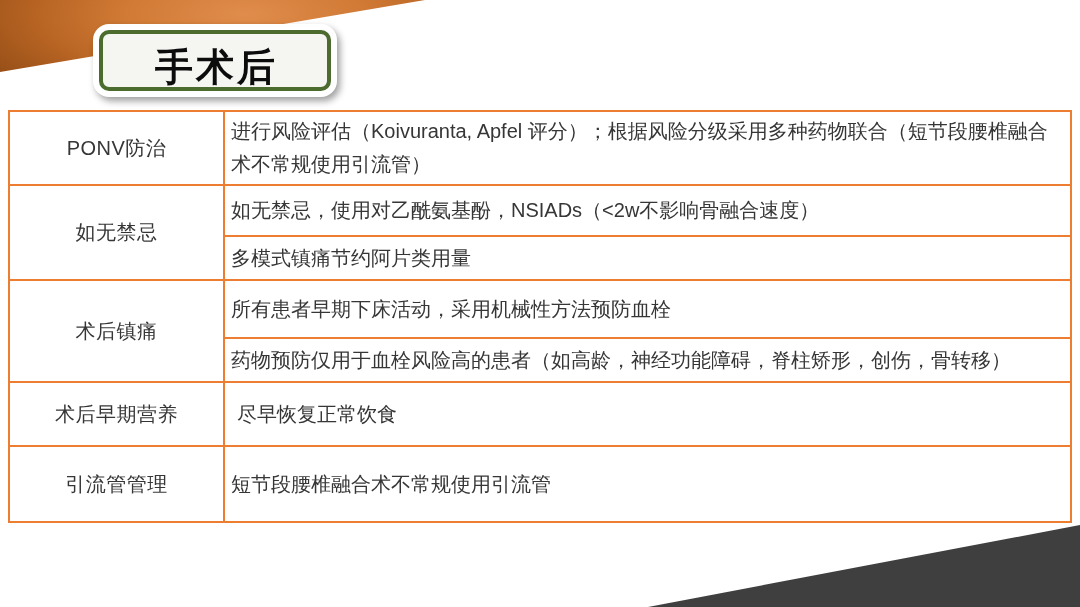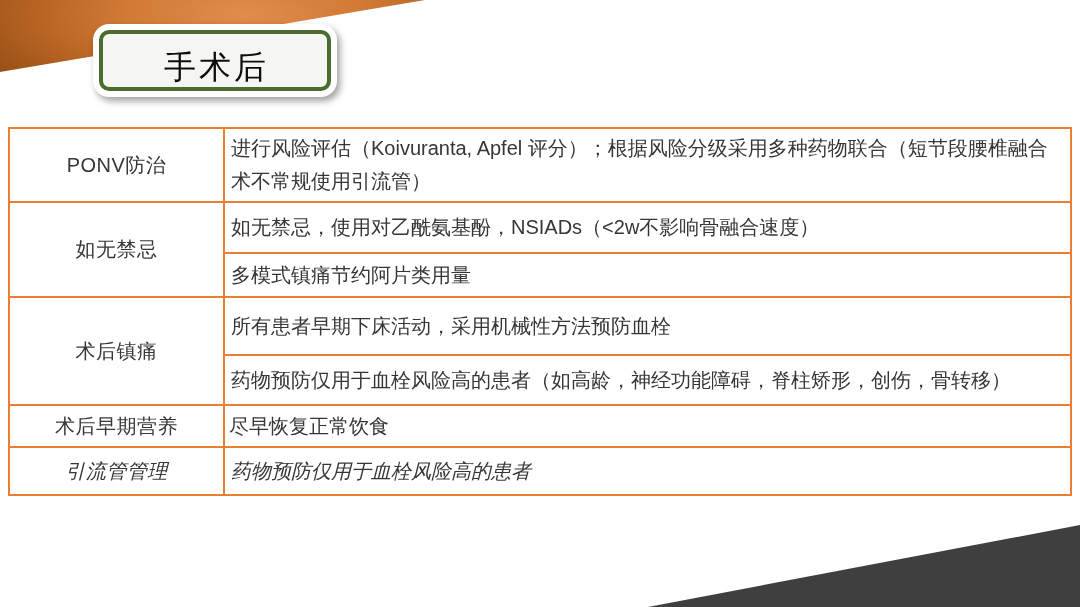--- a/index.html
+++ b/index.html
@@ -26,50 +26,50 @@
     z-index:2;
     display:flex;align-items:stretch;justify-content:stretch;
     padding:6px;box-sizing:border-box;
   }
   .badge-inner{
     flex:1;border:4px solid #4b6b2f;border-radius:10px;
     background:#f5f5f2;
     display:flex;align-items:center;justify-content:center;
   }
   .badge-text{
-    font-size:32px;font-weight:normal;color:#0c0c0c;letter-spacing:3px;
+    font-size:38px;font-weight:bold;color:#0c0c0c;letter-spacing:3px;
     line-height:1;padding-left:3px;margin-top:12px;
   }
 
   
-  .table-wrap{position:absolute;left:8px;top:127px;z-index:3;}
+  .table-wrap{position:absolute;left:8px;top:110px;z-index:3;}
   table.main{
     border-collapse:collapse;table-layout:fixed;width:1064px;
     background:#ffffff;
   }
   table.main td{
     border:2px solid #ed7d31;
     font-size:20px;color:#363636;
     vertical-align:middle;
   }
   td.label{
     width:205px;text-align:center;padding:2px 4px;
     letter-spacing:0.5px;
   }
   td.value{
     text-align:left;padding:3px 16px 3px 6px;line-height:1.65;
   }
   tr.r1{height:74px;}
   tr.r2{height:51px;}
   tr.r3{height:44px;}
   tr.r4{height:58px;}
-  tr.r5{height:50px;}
-  tr.r6{height:42px;}
-  tr.r7{height:48px;font-style:italic;}
-  tr.r6 td.value{padding-left:4px;}
+  tr.r5{height:44px;}
+  tr.r6{height:64px;}
+  tr.r7{height:76px;}
+  tr.r6 td.value{padding-left:12px;}
 
   
   .corner{
     position:absolute;left:0;top:0;width:1080px;height:607px;
     pointer-events:none;z-index:4;
   }
 </style>
 </head>
 <body>
 
@@ -101,21 +101,21 @@
       </tr>
       <tr class="r5">
         <td class="value">药物预防仅用于血栓风险高的患者（如高龄，神经功能障碍，脊柱矫形，创伤，骨转移）</td>
       </tr>
       <tr class="r6">
         <td class="label">术后早期营养</td>
         <td class="value">尽早恢复正常饮食</td>
       </tr>
       <tr class="r7">
         <td class="label">引流管管理</td>
-        <td class="value">药物预防仅用于血栓风险高的患者</td>
+        <td class="value">短节段腰椎融合术不常规使用引流管</td>
       </tr>
     </tbody>
   </table>
 </div>
 
 <svg class="corner" viewBox="0 0 1080 607" xmlns="http://www.w3.org/2000/svg">
   <polygon points="648,607 1080,525 1080,607" fill="#3f3f3f"></polygon>
 </svg>
 
 </body></html>

